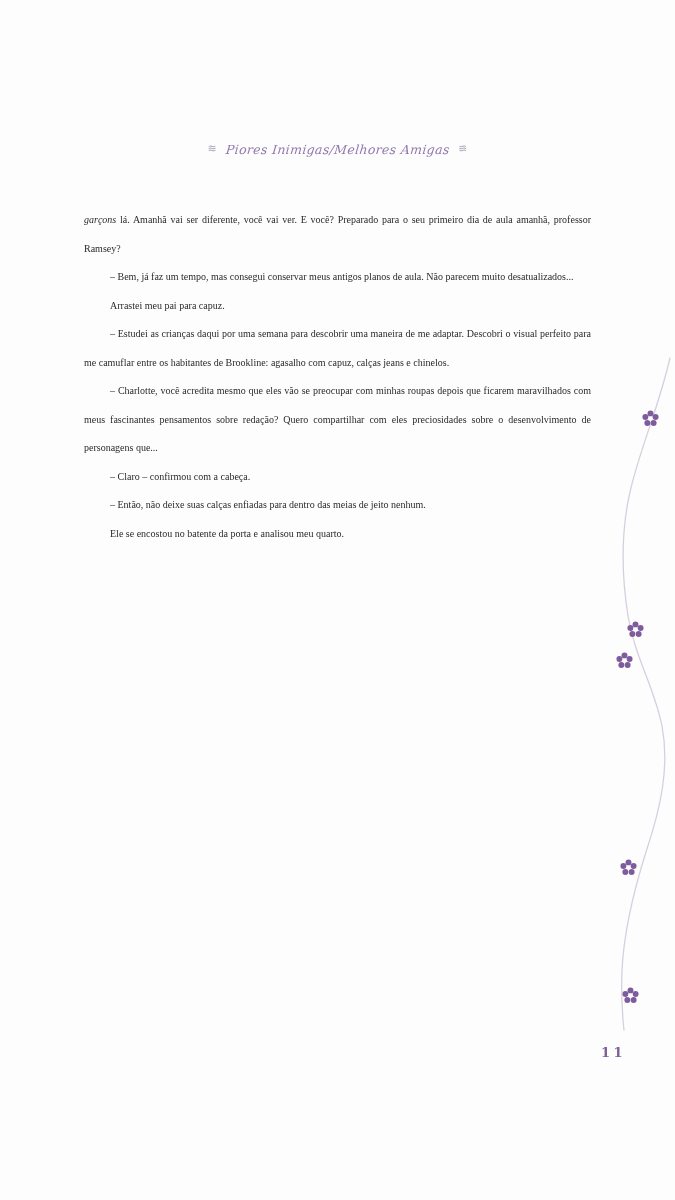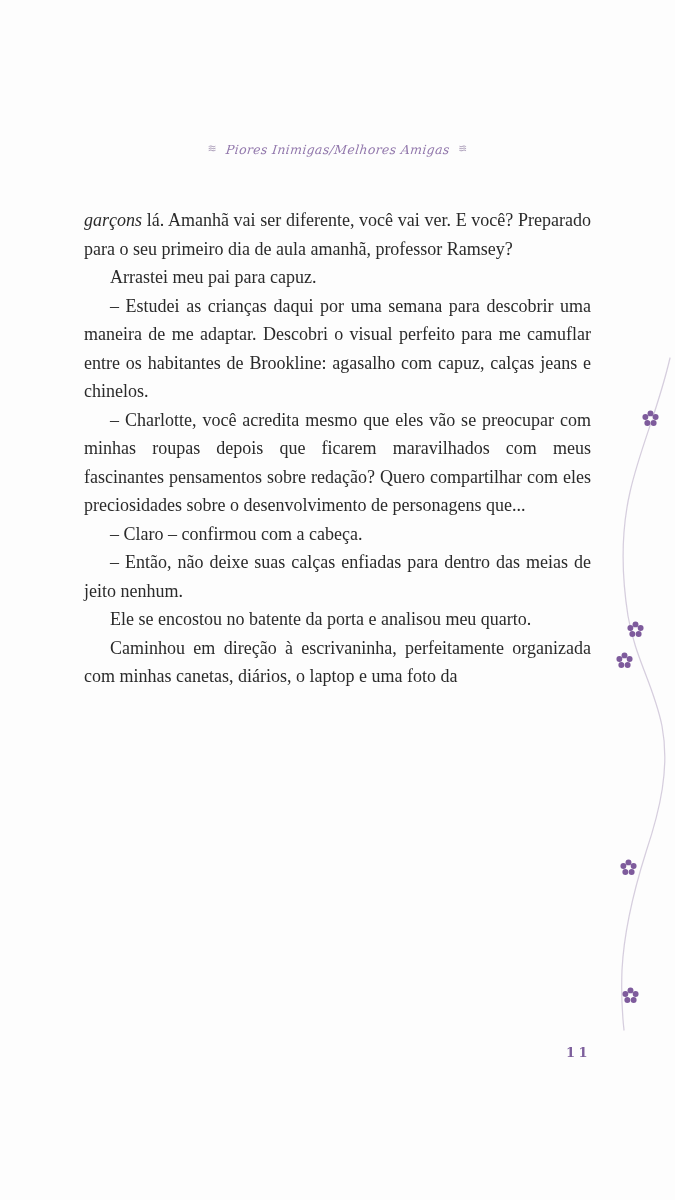--- a/index.html
+++ b/index.html
@@ -47,21 +47,21 @@
     white-space: nowrap;
     transform: skewX(-6deg);
   }
 
   
   .body-text {
     position: absolute;
     left: 84px;
     top: 206px;
     width: 507px;
-    font-size: 18px;
+    font-size: 10px;
     line-height: 28.5px;
     color: #2a2a2a;
     text-align: justify;
     text-justify: inter-word;
   }
   .body-text p {
     margin: 0;
     text-indent: 26px;
   }
   .body-text p.noindent { text-indent: 0; }
@@ -81,21 +81,21 @@
     width: 17px;
     height: 17px;
   }
 
   
   .folio {
     position: absolute;
     left: 566px;
     top: 1045px;
     width: 60px;
-    text-align: left;
+    text-align: right;
     font-family: "DejaVu Serif", "Liberation Serif", serif;
     font-size: 13px;
     letter-spacing: 3.5px;
     color: #7d5f9c;
     font-weight: bold;
   }
 </style>
 </head>
 <body>
 
@@ -104,27 +104,27 @@
   <div class="running-head">
     <span class="orn left">≋</span>
     <span class="running-head-title">Piores Inimigas/Melhores Amigas</span>
     <span class="orn right">≋</span>
   </div>
 
   <div class="body-text">
     <p class="noindent">
       <em>garçons</em><span> lá. Amanhã vai ser diferente, você vai ver. E você? Preparado para o seu primeiro dia de aula amanhã, professor Ramsey?</span>
     </p>
+    <p>– Bem, já faz um tempo, mas consegui conservar meus antigos planos de aula. Não parecem muito desatualizados...</p>
     <p>Arrastei meu pai para capuz.</p>
     <p>– Estudei as crianças daqui por uma semana para descobrir uma maneira de me adaptar. Descobri o visual perfeito para me camuflar entre os habitantes de Brookline: agasalho com capuz, calças jeans e chinelos.</p>
     <p>– Charlotte, você acredita mesmo que eles vão se preocupar com minhas roupas depois que ficarem maravilhados com meus fascinantes pensamentos sobre redação? Quero compartilhar com eles preciosidades sobre o desenvolvimento de personagens que...</p>
     <p>– Claro – confirmou com a cabeça.</p>
     <p>– Então, não deixe suas calças enfiadas para dentro das meias de jeito nenhum.</p>
     <p>Ele se encostou no batente da porta e analisou meu quarto.</p>
-    <p>Caminhou em direção à escrivaninha, perfeitamente organizada com minhas canetas, diários, o laptop e uma foto da</p>
   </div>
 
   <div class="vine">
     <svg width="90" height="700" viewBox="0 0 90 700">
       <path d="M 82 18
                C 70 70, 52 108, 42 152
                C 32 196, 34 238, 40 276
                C 47 318, 66 346, 74 386
                C 82 428, 72 470, 58 512
                C 46 550, 36 590, 34 630

